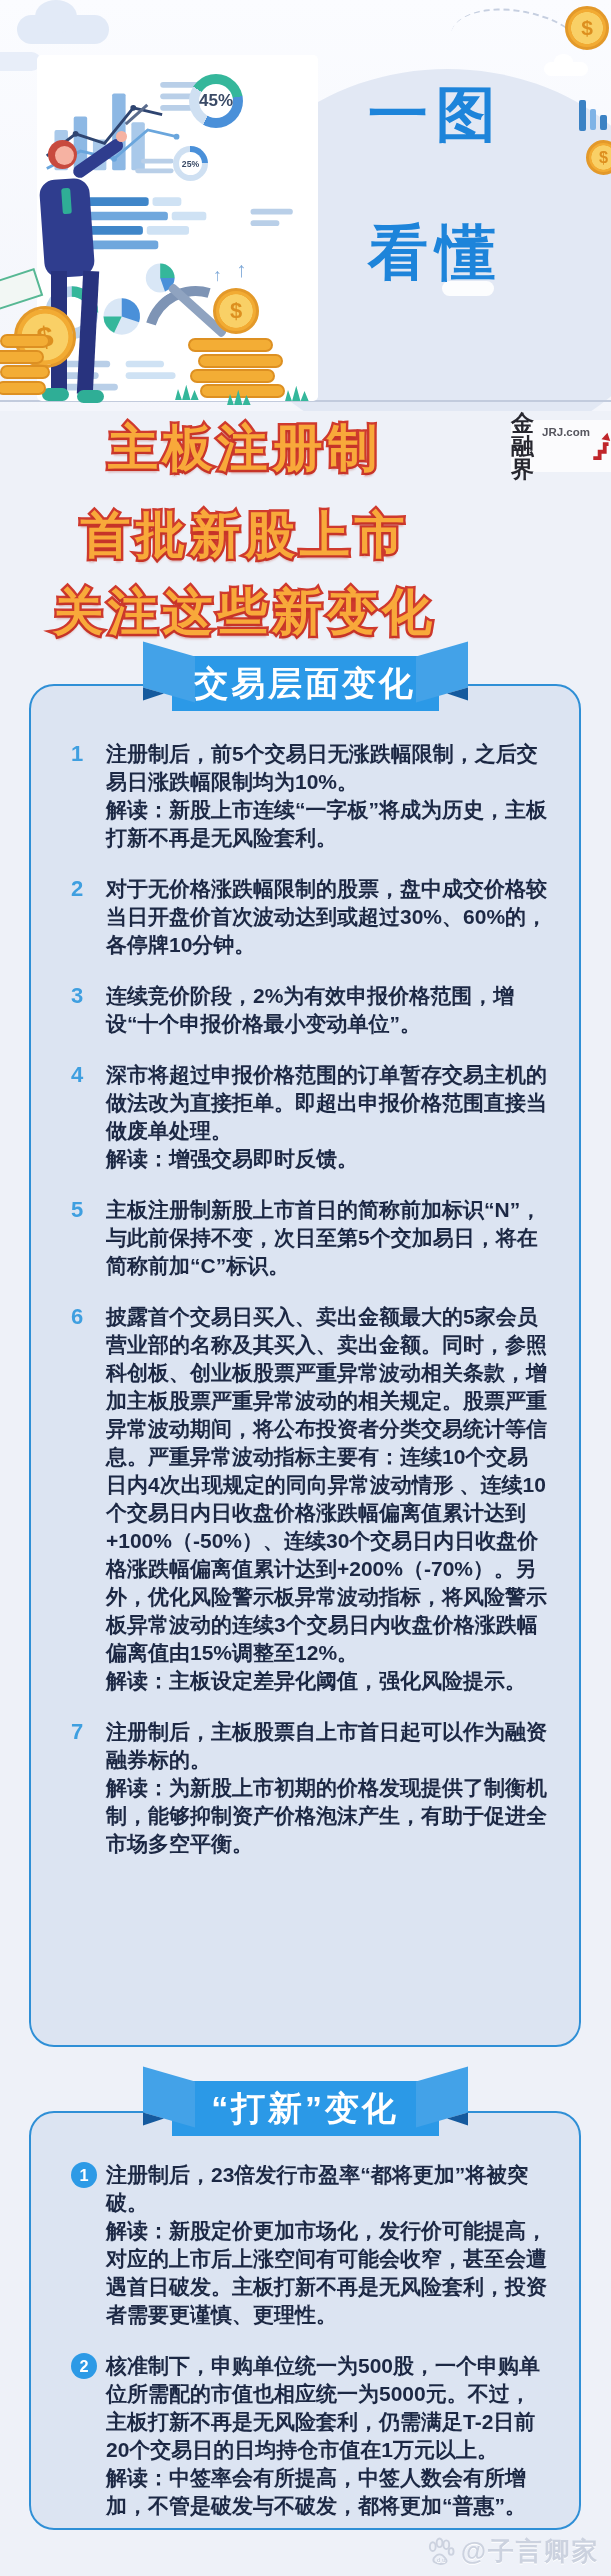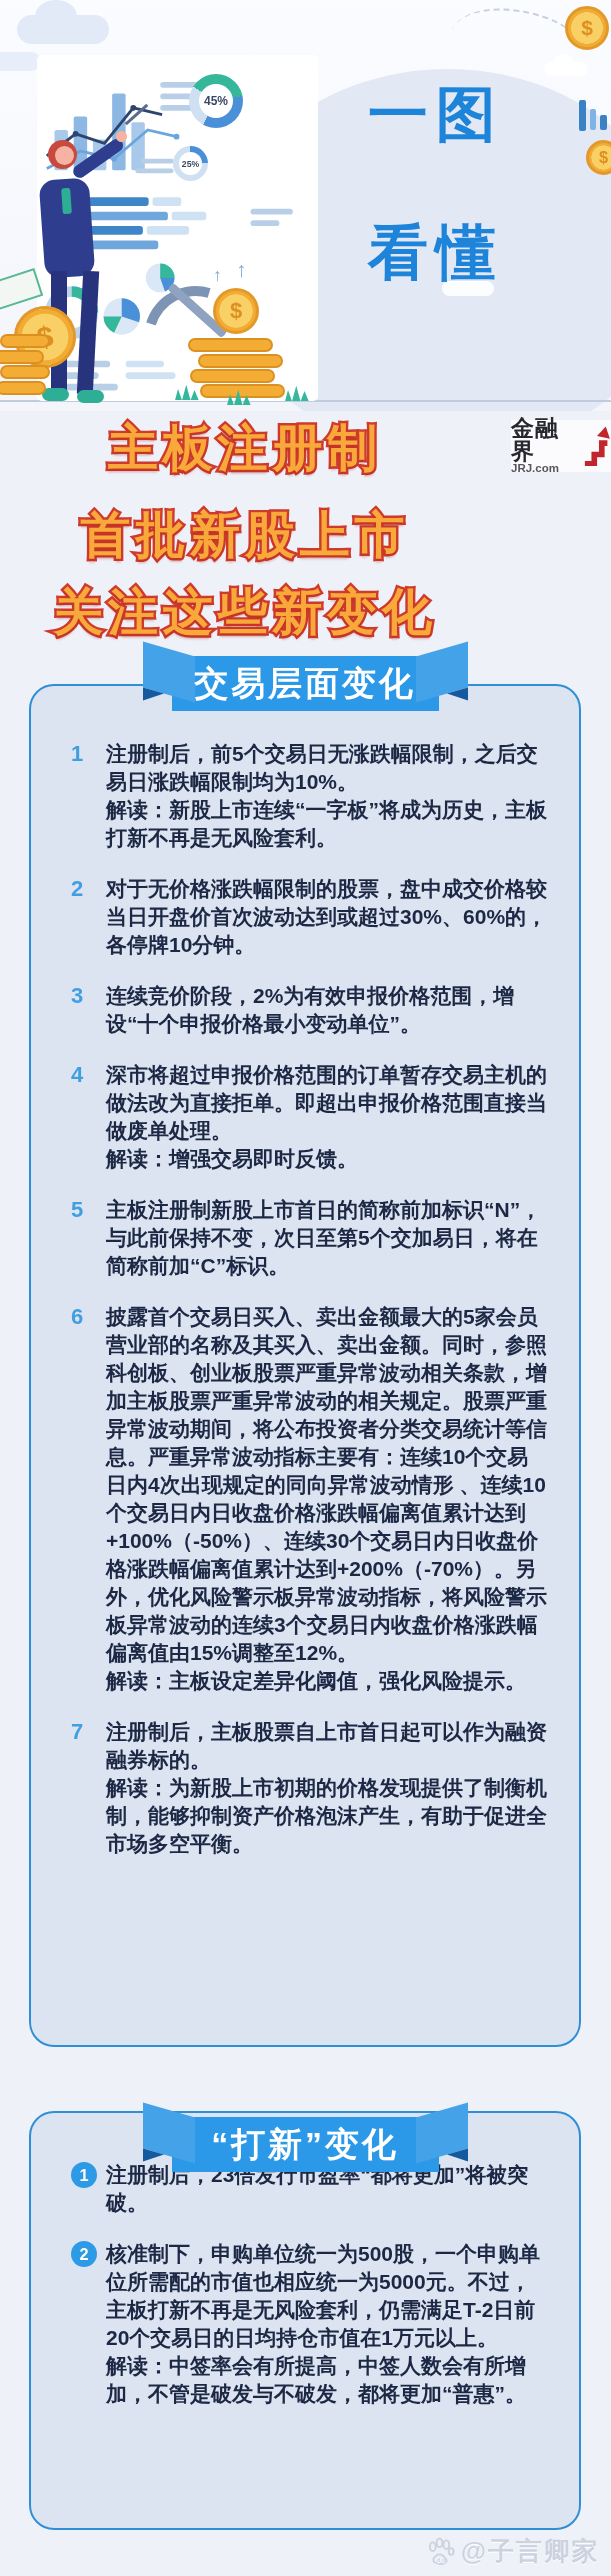--- a/index.html
+++ b/index.html
@@ -20,21 +20,21 @@
   .cloud.d{left:442px;top:281px;width:52px;height:15.4px;background:rgba(255,255,255,.9);}
   .dash-arc{position:absolute;left:450px;top:9.6px;width:135px;height:67px;border-top:2.9px dashed #c6cfe0;border-radius:50%;transform:rotate(10deg);}
   .ground{position:absolute;left:0;top:400px;width:611px;height:1.9px;background:#c2cbdd;z-index:1;}
   
   .panel{position:absolute;left:37px;top:55px;width:281px;height:346px;background:#ffffff;border-radius:4.8px;z-index:2;}
   .donut{position:absolute;border-radius:50%;display:flex;align-items:center;justify-content:center;z-index:3;}
   .donut::after{content:"";position:absolute;border-radius:50%;background:#fff;}
   .donut .pct{position:relative;z-index:2;color:#3a4a66;font-weight:bold;}
   .donut.d1{left:189px;top:74px;width:54px;height:54px;background:conic-gradient(#35b79b 0 22%,#4a90d9 22% 58%,#cfe0f2 58% 84%,#35b79b 84% 100%);}
   .donut.d1::after{inset:9.6px;}
-  .donut.d1 .pct{font-size:12px;}
+  .donut.d1 .pct{font-size:17px;}
   .donut.d2{left:173px;top:146px;width:35px;height:35px;background:conic-gradient(#4a90d9 0 25%,#cfe0f2 25% 100%);}
   .donut.d2::after{inset:5.8px;}
   .donut.d2 .pct{font-size:8.7px;}
   
   .person{position:absolute;z-index:4;}
   .hair{left:48px;top:140px;width:29px;height:29px;border-radius:50%;background:#c84a3e;}
   .face{left:55px;top:146px;width:19px;height:19px;border-radius:50%;background:#f6b2a2;}
   .torso{left:42px;top:179px;width:50px;height:98px;border-radius:15.4px;background:#2f3d8e;transform:rotate(-4deg);}
   .tie{left:62px;top:188px;width:8.7px;height:26px;background:#2fae96;transform:rotate(-4deg);border-radius:2.9px;}
   .arm{left:69px;top:152px;width:58px;height:12.5px;border-radius:6.7px;background:#2f3d8e;transform:rotate(-35deg);}
@@ -66,28 +66,28 @@
   .hero-big.l2{top:223px;}
   
   .headline{position:absolute;left:0;width:490px;text-align:center;font-size:50px;font-weight:900;letter-spacing:4.8px;
     color:#f8a93a;-webkit-text-stroke:4.8px #cf3a2e;paint-order:stroke fill;
     text-shadow:0 3.8px 1.9px rgba(170,35,25,.25);}
   .headline.h1{top:415px;}
   .headline.h2{top:502px;}
   .headline.h3{top:579px;}
   
   .logo{position:absolute;right:0;top:420px;width:100px;height:52px;background:#fbfbfd;display:flex;align-items:center;justify-content:center;gap:1.9px;z-index:7;}
-  .logo-txt{display:flex;flex-direction:column;line-height:1;}
+  .logo-txt{display:flex;flex-direction:row;line-height:1;}
   .logo-cn{font-size:23px;font-weight:900;color:#27272f;letter-spacing:1px;}
-  .logo-en{font-size:11.5px;font-weight:bold;color:#55555e;margin-top:0;}
+  .logo-en{font-size:11.5px;font-weight:bold;color:#55555e;margin-top:15px;}
   
   .ribbon{position:absolute;left:50%;margin-left:-134px;width:267px;height:55px;background:#2b99e7;z-index:6;
     display:flex;align-items:center;justify-content:center;color:#fff;font-size:34px;font-weight:900;letter-spacing:2.9px;}
   .ribbon.r1{top:656px;}
-  .ribbon.r2{top:2081px;margin-top:36px;}
+  .ribbon.r2{top:2081px;}
   .wing{position:absolute;top:-6.7px;width:52px;height:46px;background:#43a2e8;z-index:-1;}
   .wing.l{left:-29px;transform:skewY(16deg);}
   .wing.r{right:-29px;transform:skewY(-16deg);}
   .wing.l::after{content:"";position:absolute;left:0;bottom:-12.5px;width:0;height:0;border-top:13.5px solid #155a9e;border-right:21px solid transparent;}
   .wing.r::after{content:"";position:absolute;right:0;bottom:-12.5px;width:0;height:0;border-top:13.5px solid #155a9e;border-left:21px solid transparent;}
   
   .card{position:absolute;left:29px;width:552px;background:#dce4f2;border:2.9px solid #2f8fd6;border-radius:25px;box-sizing:border-box;z-index:2;overflow:hidden;}
   .card.k1{top:684px;height:1363px;padding-top:54px;}
   .card.k2{top:2111px;height:419px;padding-top:48px;}
   .item{display:flex;margin:0 31px 23px 40px;}
@@ -300,20 +300,21 @@
   <span>“打新”变化</span>
 </div>
 <div class="card k2">
   <div>
   <div class="item">
     <div class="num">
           <span class="circle">1</span>
         </div>
     <div class="itext">
       <p>注册制后，23倍发行市盈率“都将更加”将被突破。</p>
+      <p><span class="jlabel">解读：</span><span>新股定价更加市场化，发行价可能提高，对应的上市后上涨空间有可能会收窄，甚至会遭遇首日破发。主板打新不再是无风险套利，投资者需要更谨慎、更理性。</span></p>
     </div>
   </div>
 
   <div class="item">
     <div class="num">
           <span class="circle">2</span>
         </div>
     <div class="itext">
       <p>核准制下，申购单位统一为500股，一个申购单位所需配的市值也相应统一为5000元。不过，主板打新不再是无风险套利，仍需满足T-2日前20个交易日的日均持仓市值在1万元以上。</p>
       <p><span class="jlabel">解读：</span><span>中签率会有所提高，中签人数会有所增加，不管是破发与不破发，都将更加“普惠”。</span></p>

